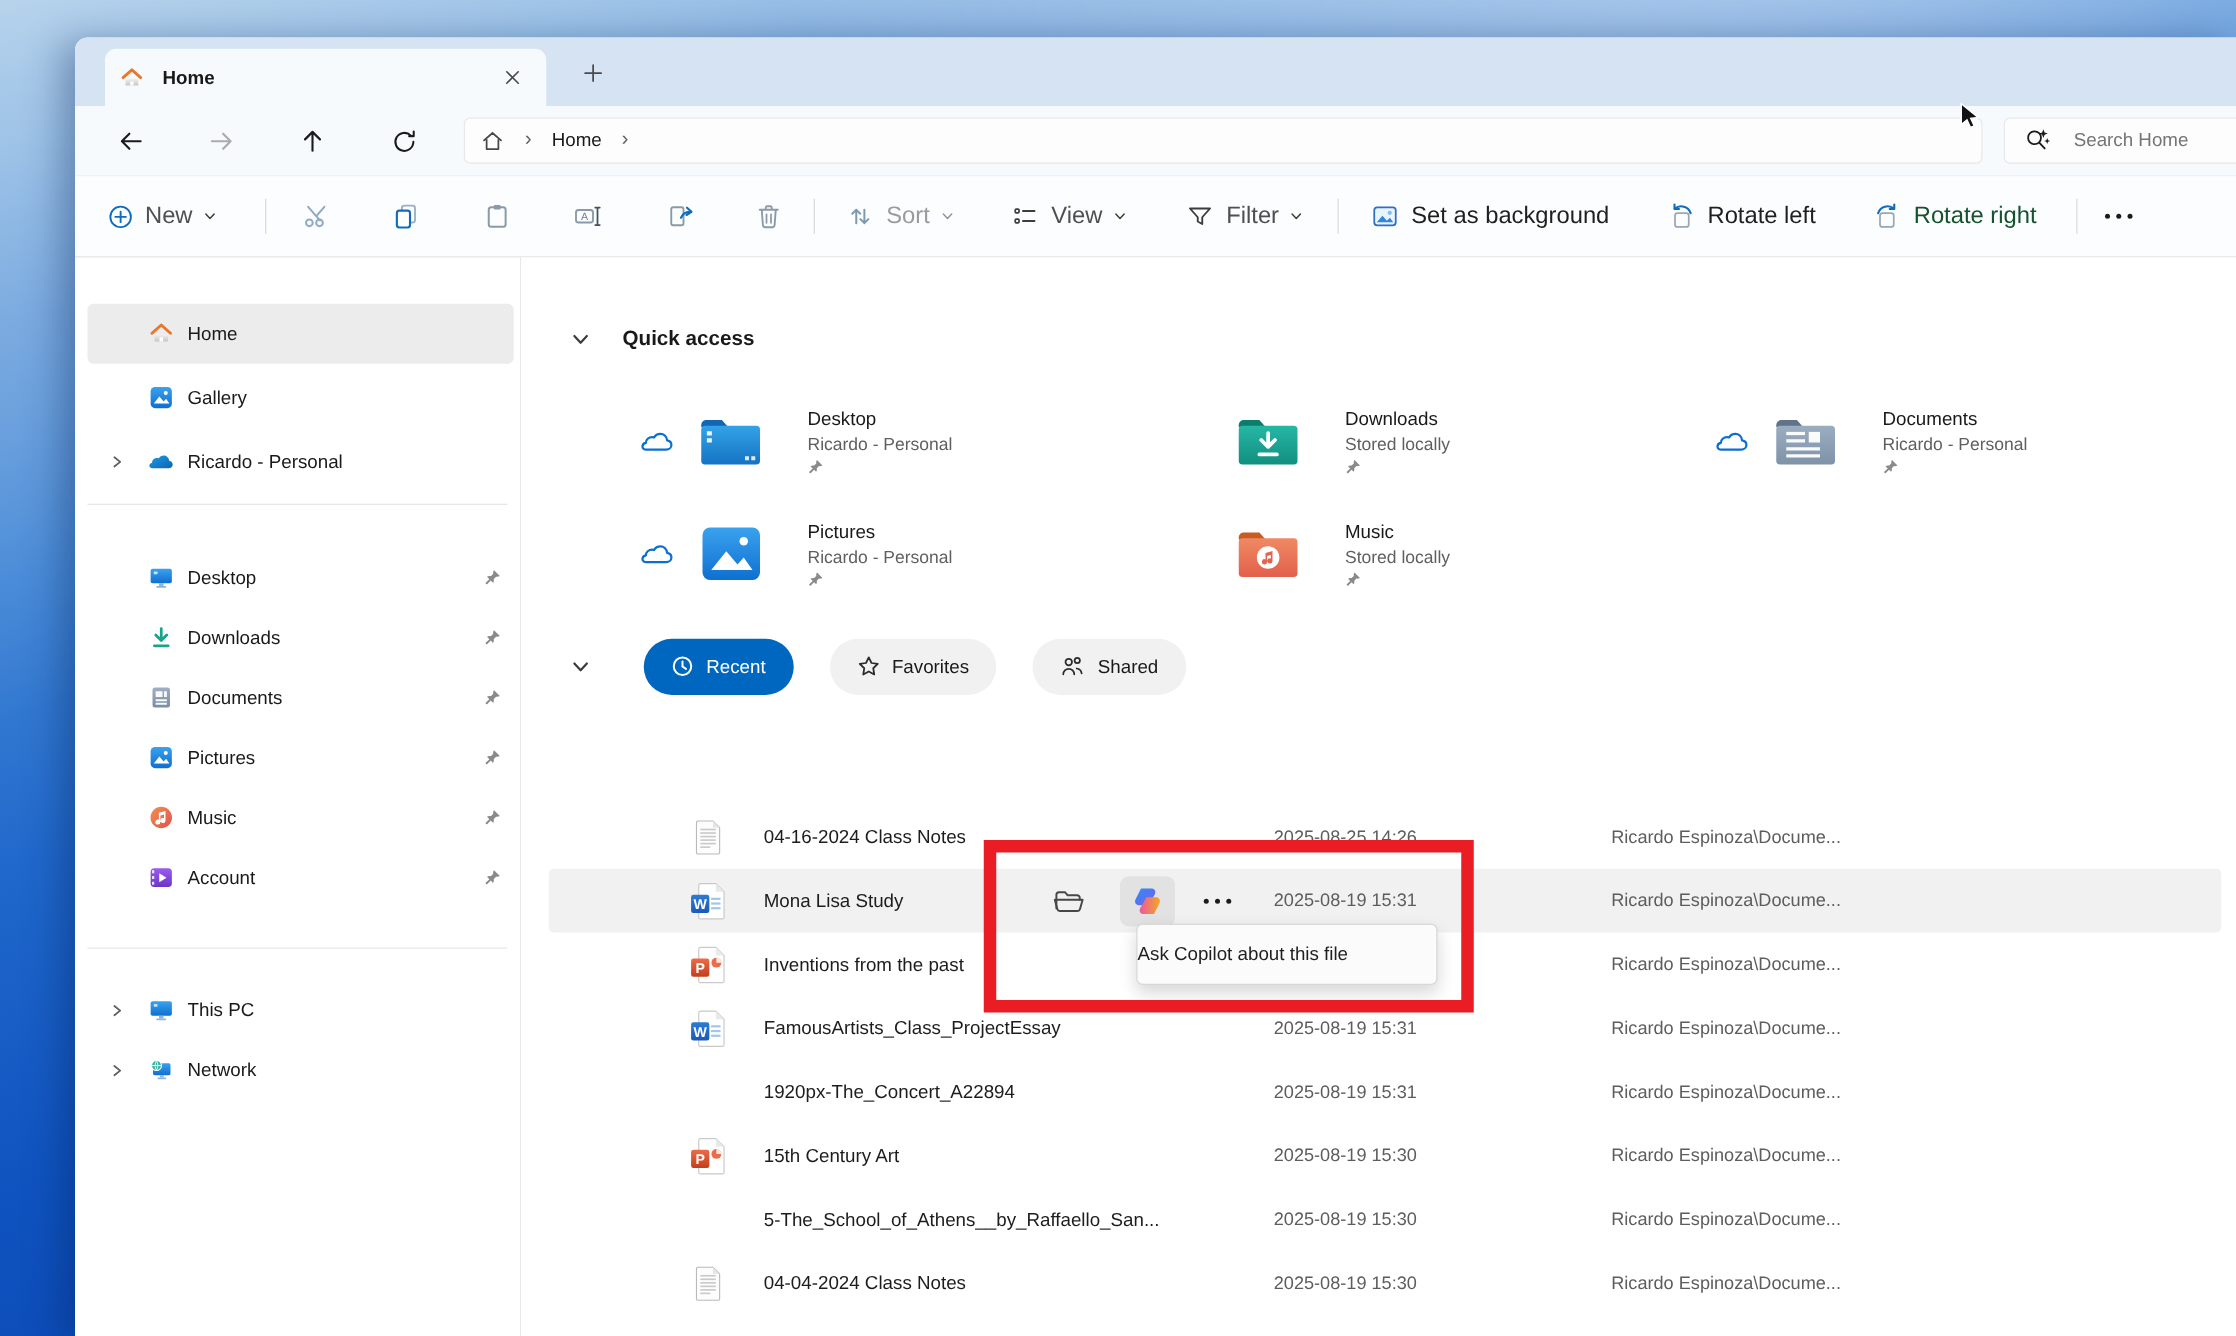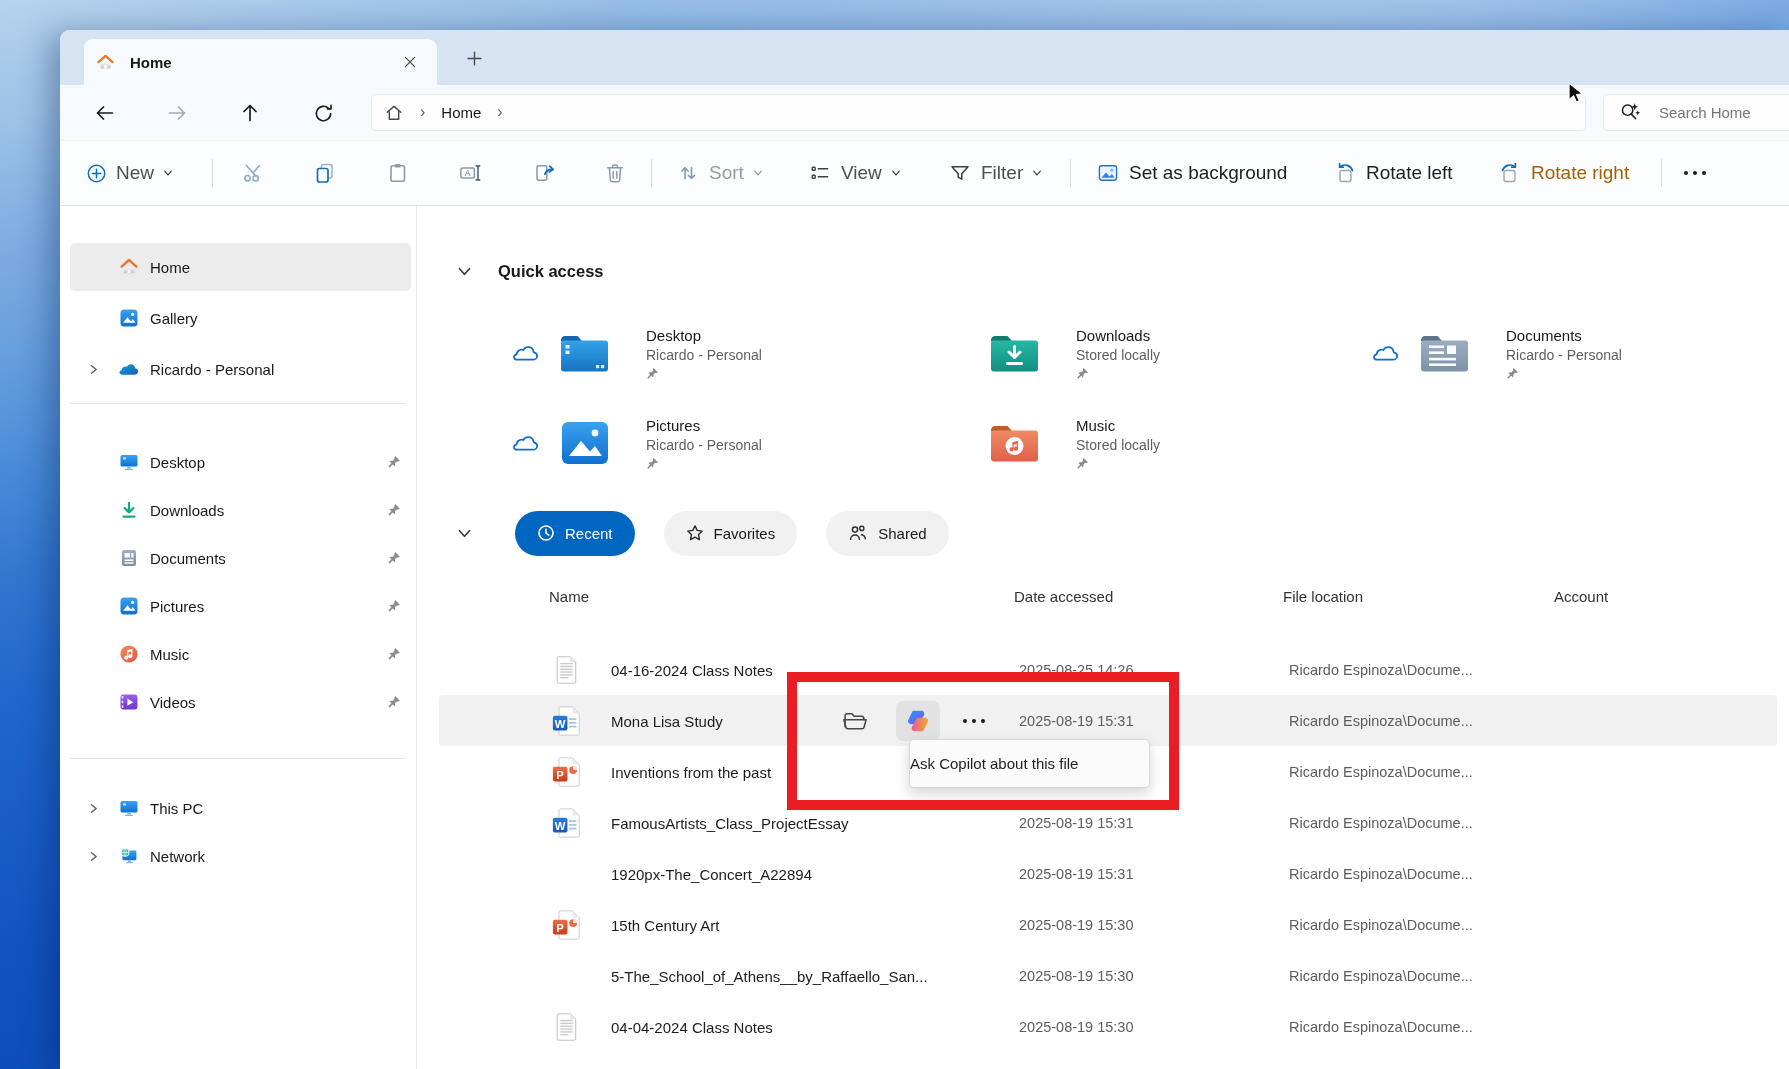--- a/index.html
+++ b/index.html
@@ -555,21 +555,21 @@
       <div class="cmd" style="left:1269px">
         <svg width="24" height="24">
             <use href="#s-rotl"></use>
           </svg>
         <span class="lab" style="color:#1f1f1f">Rotate left</span>
       </div>
       <div class="cmd" style="left:1434px">
         <svg width="24" height="24">
             <use href="#s-rotr"></use>
           </svg>
-        <span class="lab" style="color:#a16207">Rotate right</span>
+        <span class="lab" style="color:#14532d">Rotate right</span>
       </div>
       <div class="cmd-sep" style="left:1601px"></div>
       <div class="cmd" style="left:1620px">
         <span class="dots3">
             <i></i>
             <i></i>
             <i></i>
           </span>
       </div>
     </div>
@@ -682,21 +682,21 @@
               </svg>
             </span>
         </div>
         <div class="side-item">
           <span class="chev"></span>
           <span class="sic">
               <svg width="20" height="20">
                 <use href="#s-vid"></use>
               </svg>
             </span>
-          <span class="slabel">Videos</span>
+          <span class="slabel">Account</span>
           <span class="pin">
               <svg width="14" height="14">
                 <use href="#s-pin"></use>
               </svg>
             </span>
         </div>
         <div class="gap22"></div>
         <div class="side-sep"></div>
         <div class="gap25"></div>
         <div class="side-item">
@@ -863,26 +863,20 @@
           <div class="pill">
             <span>
                 <svg width="20" height="18">
                   <use href="#s-people"></use>
                 </svg>
               </span>
             <span>Shared</span>
           </div>
         </div>
 
-        <div class="thead">
-          <span class="th-name">Name</span>
-          <span class="th-date">Date accessed</span>
-          <span class="th-loc">File location</span>
-          <span class="th-acct">Account</span>
-        </div>
 
         <div class="rows">
 
           <div class="frow">
             <span class="fi">
                 <svg width="30" height="34">
                   <use href="#s-txt"></use>
                 </svg>
               </span>
             <span class="fname">04-16-2024 Class Notes</span>

